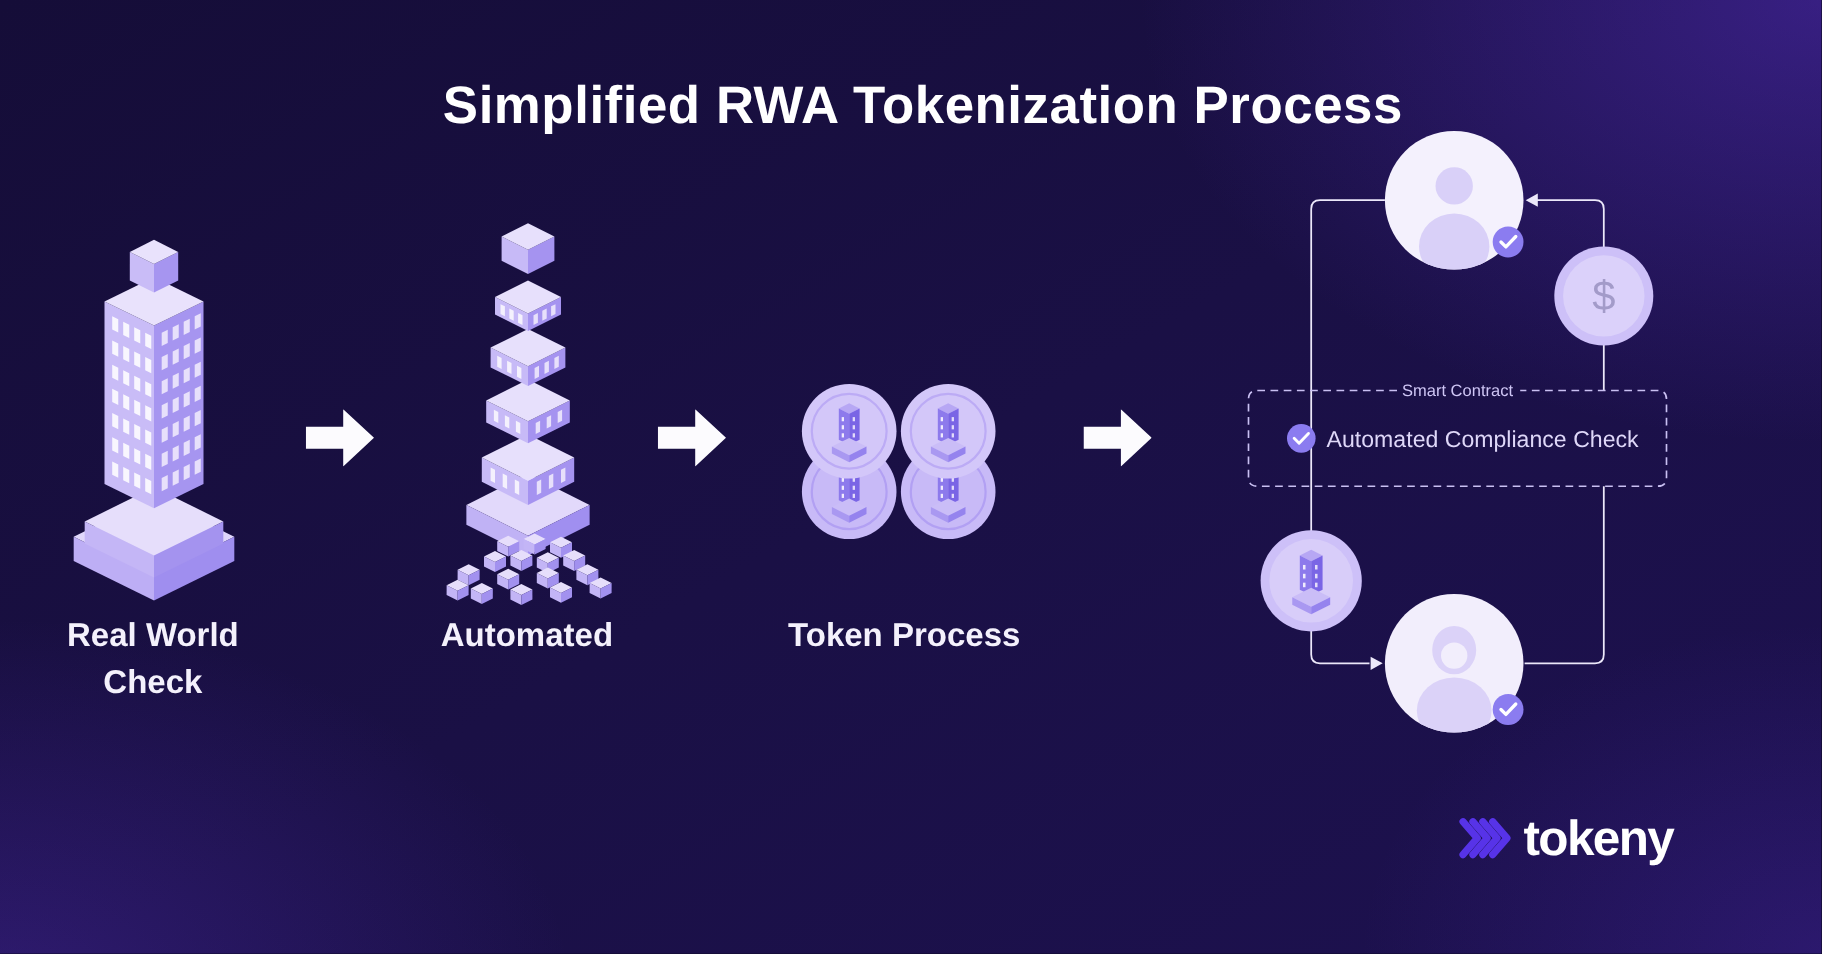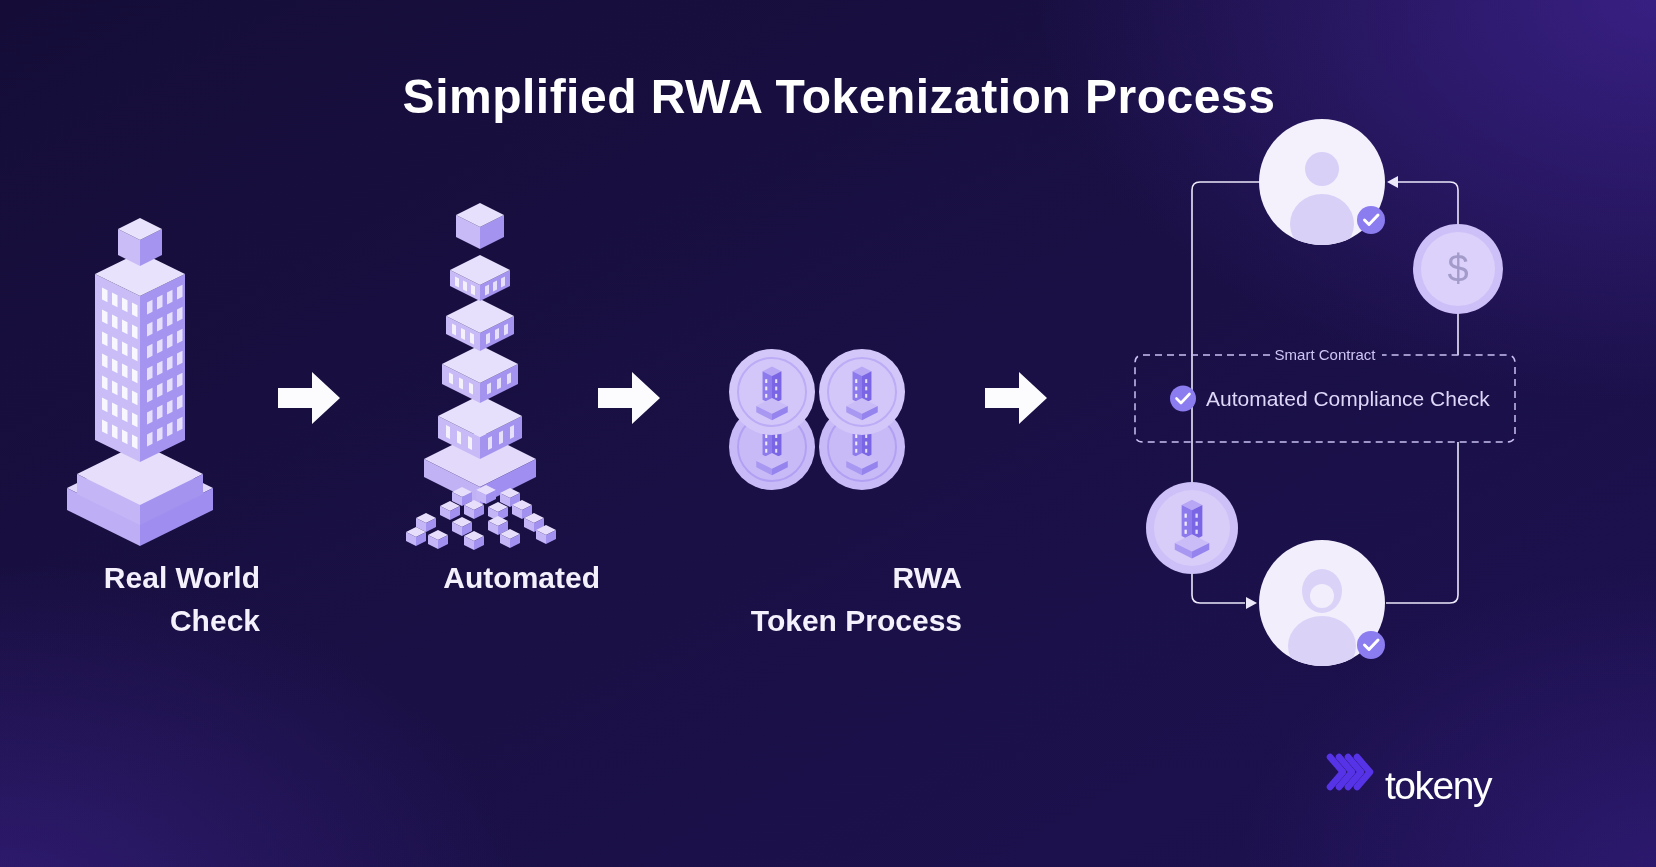--- a/index.html
+++ b/index.html
@@ -15,26 +15,26 @@
       linear-gradient(150deg, #150d38 0%, #1a1045 50%, #1d1150 100%);
     font-family: "Liberation Sans", sans-serif;
   }
   .title {
     position: absolute; top: 58px; left: 0; width: 100%;
     margin: 11px; text-align: center;
     color: #ffffff; font-size: 48px; font-weight: 700; letter-spacing: 0.5px;
   }
   .abs { position: absolute; }
   .stage-label {
-    position: absolute; text-align: right;
+    position: absolute; text-align: center;
     color: #f4f1fc; font-size: 30px; font-weight: 700; line-height: 43px;
   }
   .stage-label span { display: block; }
   .logo { position: absolute; left: 1326px; top: 736px; display: flex; align-items: center; gap: 9px; }
-  .logo-text { color: #ffffff; font-size: 39px; font-weight: 400; letter-spacing: -1.5px; margin-top: 28px; }
+  .logo-text { color: #ffffff; font-size: 45px; font-weight: 700; letter-spacing: -1.5px; }
   svg text { font-family: "Liberation Sans", sans-serif; }
 </style>
 </head>
 <body>
 
 <div class="canvas">
 
   <svg width="0" height="0" style="position:absolute" aria-hidden="true">
     <defs>
       <g id="win-col">
@@ -242,21 +242,20 @@
     </g>
     <g>
       <circle cx="137" cy="44" r="43" fill="#d3c7f9"></circle>
       <circle cx="137" cy="44" r="34" fill="none" stroke="#bcabf5" stroke-width="2"></circle>
       <g transform="translate(137,48) scale(1.05)">
           <use href="#coin-building"></use>
         </g>
     </g>
   </svg>
   <div class="stage-label" style="left:682px; top:556px; width:280px">
-    <span>RWA</span>
     <span>Token Process</span>
   </div>
 
   <svg class="abs" style="left:985px; top:372px" width="62" height="52" viewBox="0 0 62 52">
     <polygon points="0,16 34,16 34,0 62,26 34,52 34,36 0,36" fill="#fcfbfe"></polygon>
   </svg>
 
   <svg class="abs" style="left:1120px; top:112px" width="420" height="560" viewBox="0 0 420 560">
     <defs>
       <clipPath id="avclip-top">

